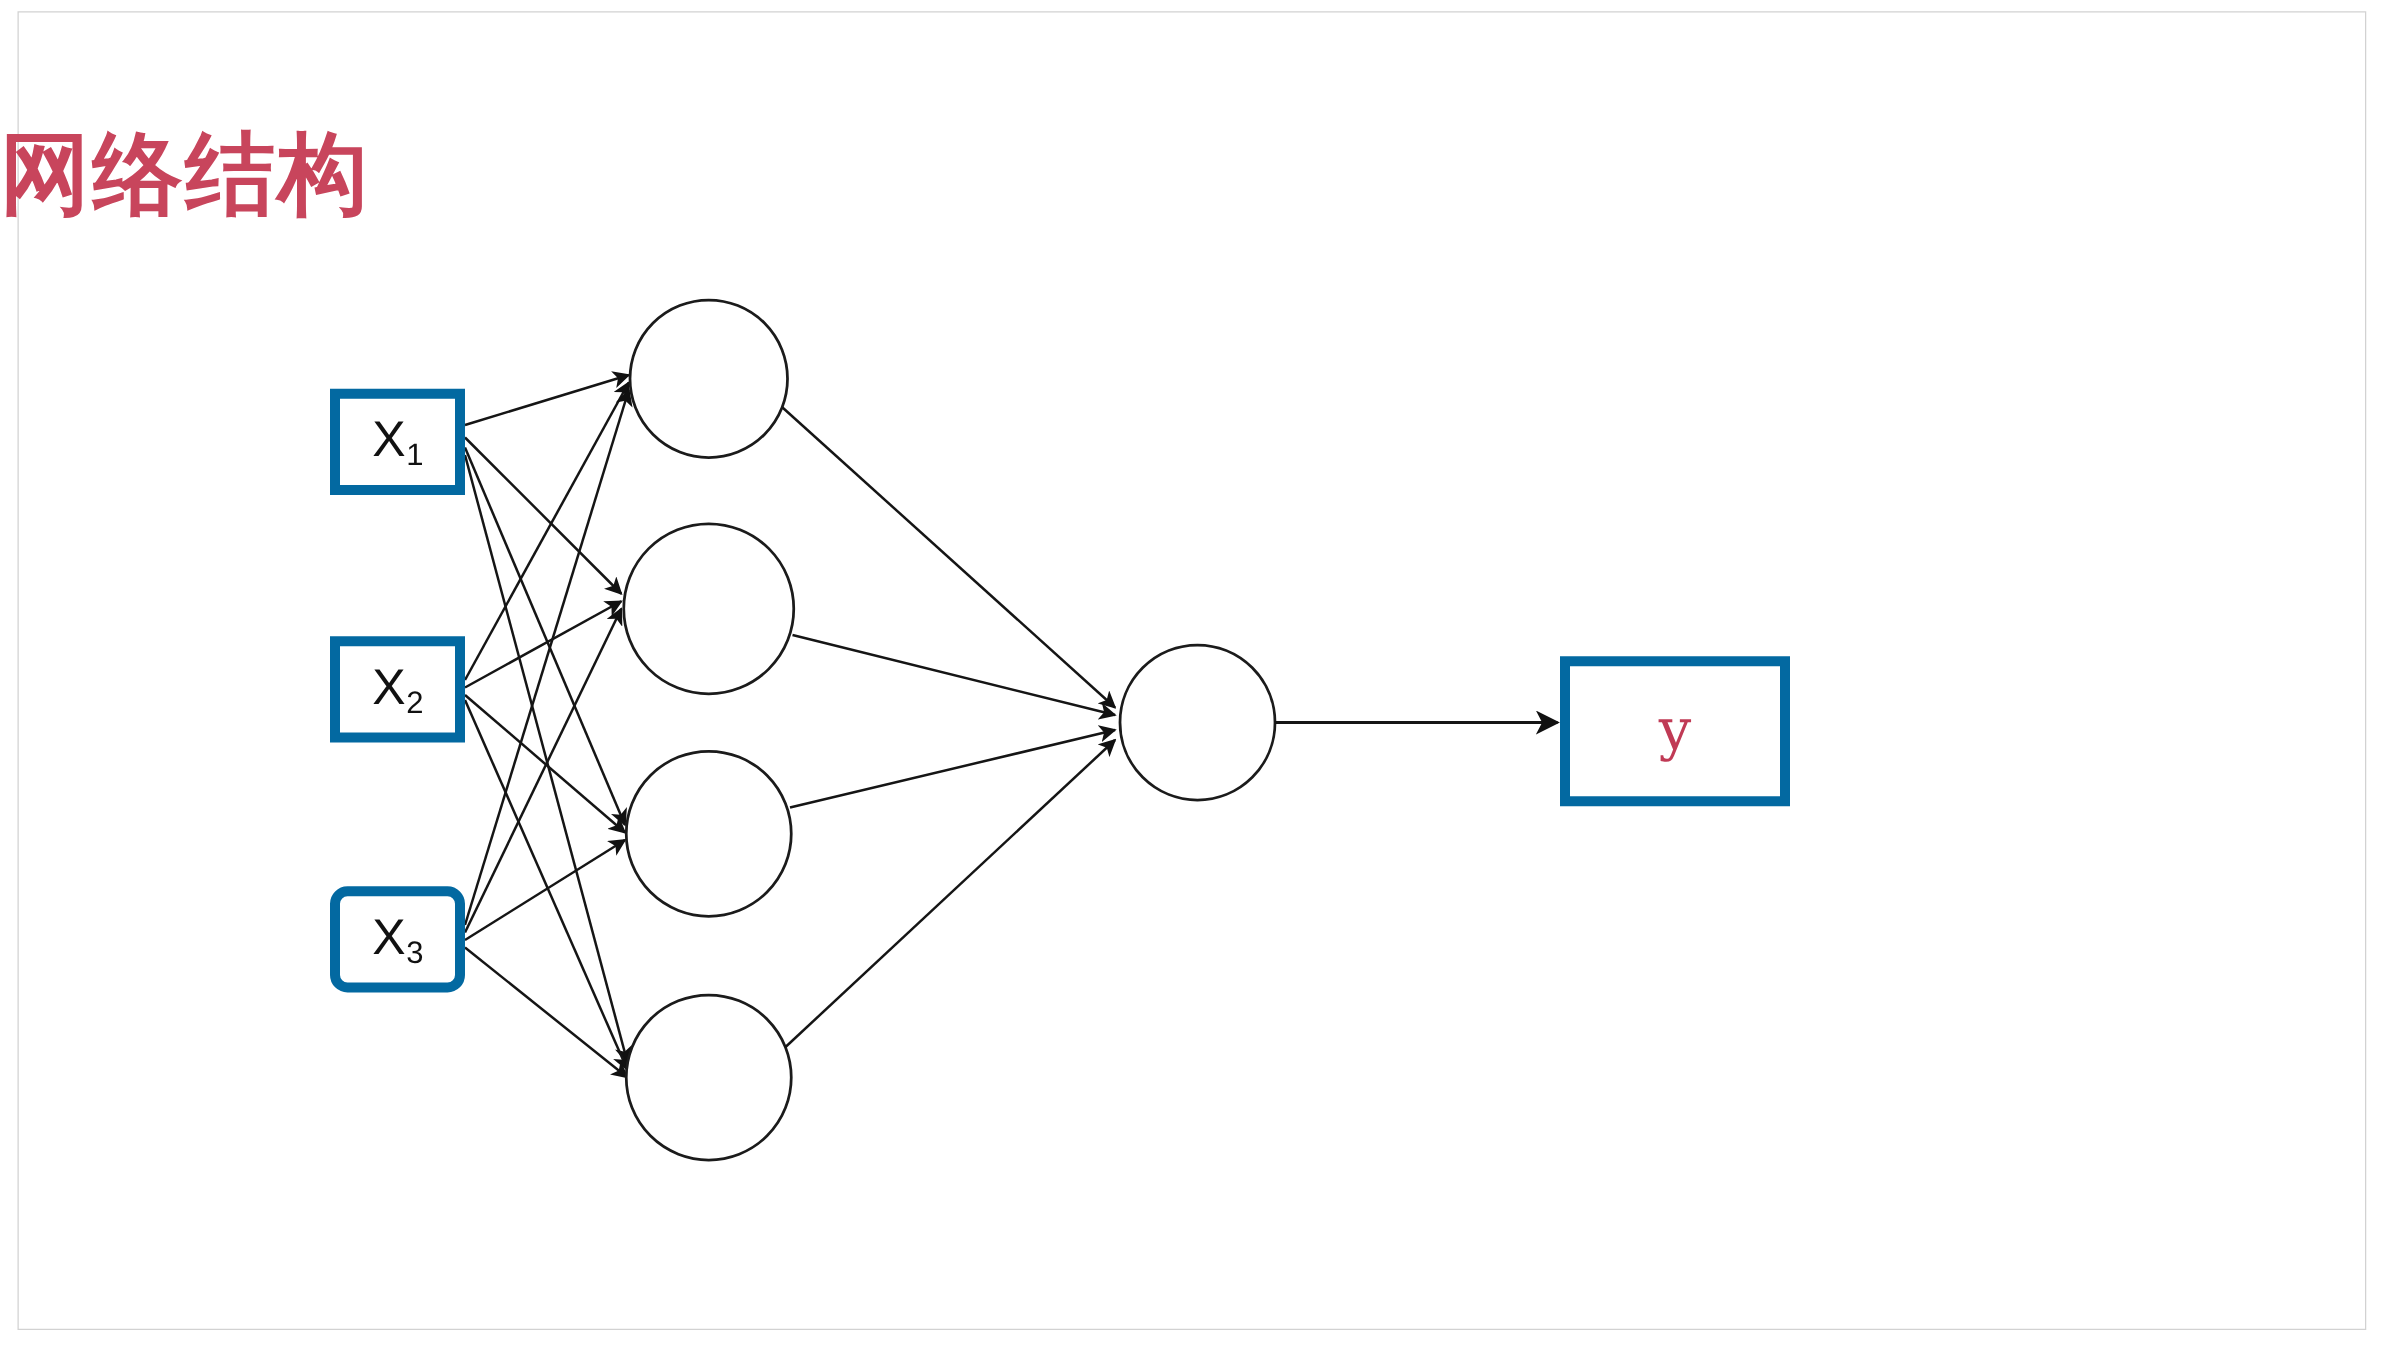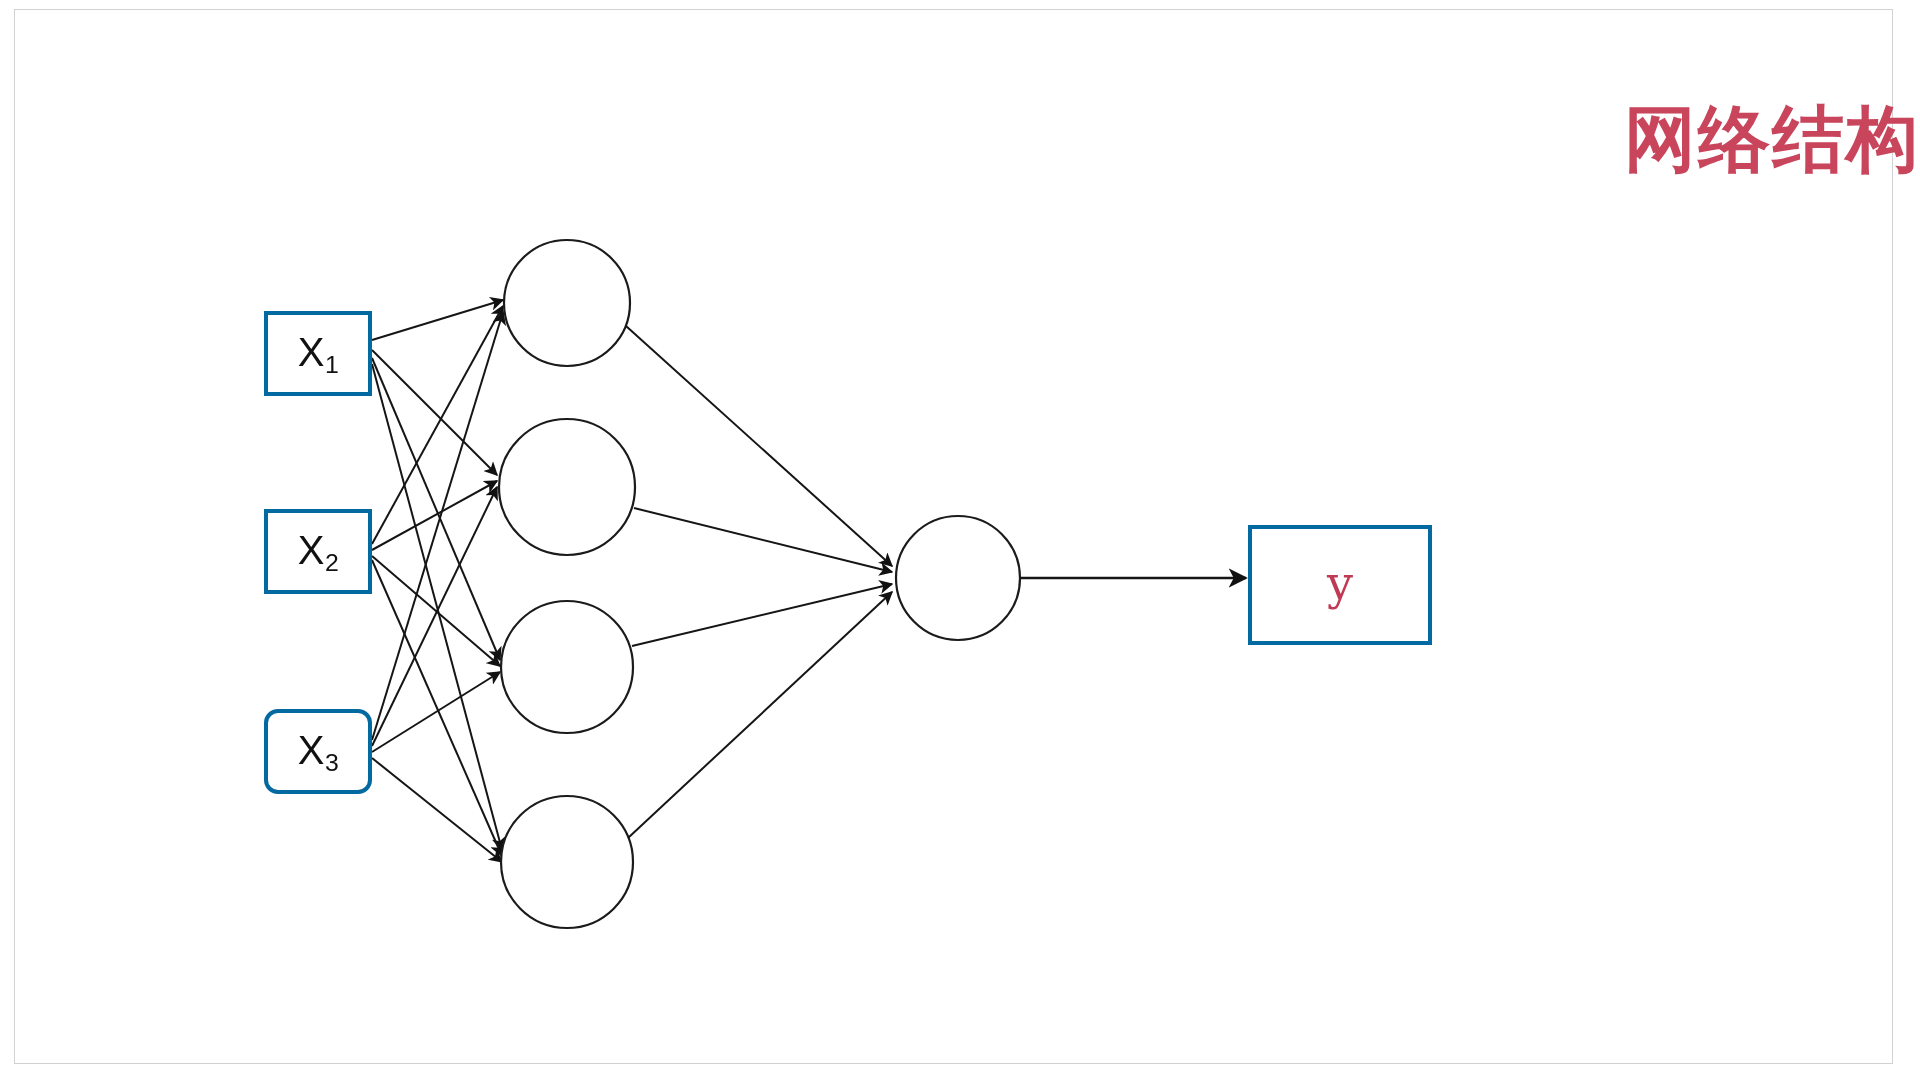--- a/index.html
+++ b/index.html
@@ -38,33 +38,33 @@
     left: 0;
     top: 0;
     width: 1920px;
     height: 1080px;
   }
   .slide-title {
     position: absolute;
     left: 0;
     top: 103px;
     width: 1920px;
-    text-align: right;
+    text-align: left;
     font-family: "DejaVu Sans", "Liberation Sans", sans-serif;
     font-size: 72px;
     font-weight: 700;
     letter-spacing: 2px;
     line-height: 1;
     color: #c8455c;
     white-space: nowrap;
   }
   .node-box {
     position: absolute;
     box-sizing: border-box;
-    border: 4px solid #0369a1;
+    border: 8px solid #0369a1;
     background: #ffffff;
     display: flex;
     align-items: center;
     justify-content: center;
   }
   .input-box { width: 108px; height: 85px; }
   .input-label {
     font-family: "Liberation Sans", sans-serif;
     font-size: 40px;
     font-weight: 400;

